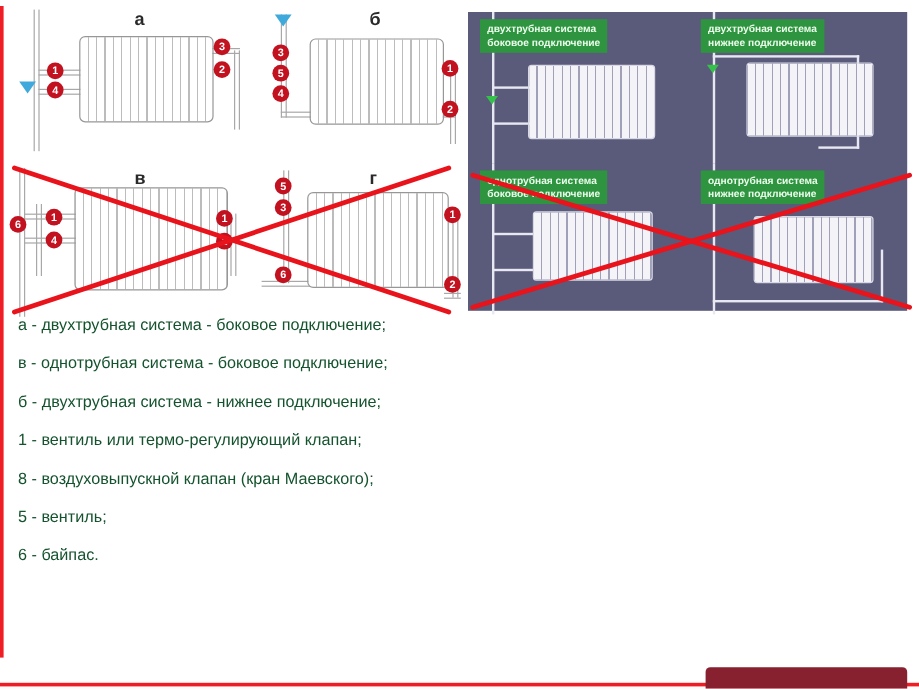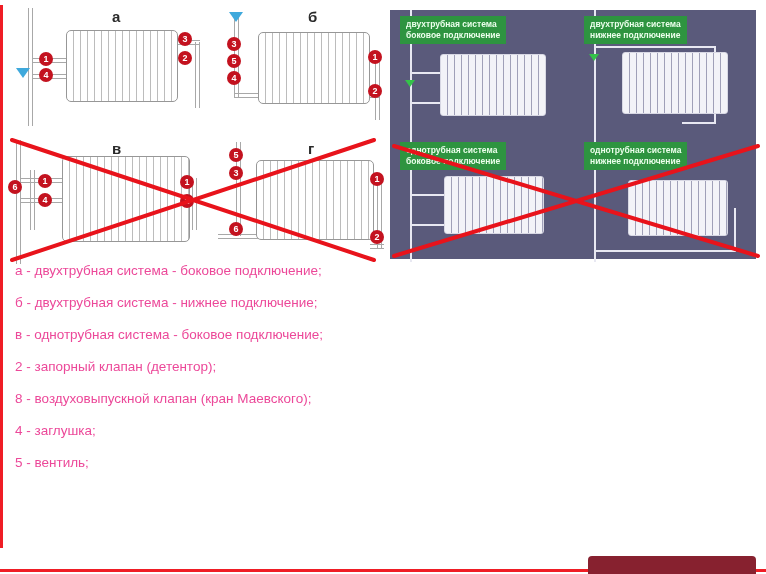--- a/index.html
+++ b/index.html
@@ -39,21 +39,21 @@
   .ppipe-h { position: absolute; height: 2px; background: #e8e8f2; }
   .ppipe-v { position: absolute; width: 2px; background: #e8e8f2; }
   .tri-green {
     position: absolute; width: 0; height: 0;
     border-left: 5px solid transparent; border-right: 5px solid transparent;
     border-top: 7px solid #35c24a; z-index: 2;
   }
   .cross { position: absolute; left: 0; top: 0; pointer-events: none; z-index: 4; }
   .cross line { stroke: #e8131b; stroke-width: 4; stroke-linecap: round; }
   .legend { position: absolute; left: 15px; top: 264px; width: 640px; }
-  .legend p { margin: 0 0 18px 0; font-size: 13.5px; line-height: 14px; color: #ec4899; }
+  .legend p { margin: 0 0 18px 0; font-size: 13.5px; line-height: 14px; color: #14532d; }
   .redline-left { position: absolute; left: 0; top: 5px; width: 3px; height: 543px; background: #ef1d25; z-index: 6; }
   .redline-bottom { position: absolute; left: 0; top: 569px; width: 766px; height: 3px; background: #ef1d25; z-index: 6; }
   .cta {
     position: absolute; left: 588px; top: 556px; width: 168px; height: 24px;
     background: #87212f; border: none; border-radius: 4px; z-index: 7; cursor: pointer;
   }
 </style>
 </head>
 <body>
 
@@ -162,26 +162,26 @@
 
   <svg class="cross" width="766" height="574" viewBox="0 0 766 574">
     <line x1="12" y1="140" x2="374" y2="260"></line>
     <line x1="374" y1="140" x2="12" y2="260"></line>
     <line x1="394" y1="146" x2="758" y2="256"></line>
     <line x1="758" y1="146" x2="394" y2="256"></line>
   </svg>
 
   <div class="legend">
     <p>а - двухтрубная система - боковое подключение;</p>
+    <p>в - однотрубная система - боковое подключение;</p>
     <p>б - двухтрубная система - нижнее подключение;</p>
-    <p>в - однотрубная система - боковое подключение;</p>
-    <p>2 - запорный клапан (детентор);</p>
+    <p>1 - вентиль или термо-регулирующий клапан;</p>
     <p>8 - воздуховыпускной клапан (кран Маевского);</p>
-    <p>4 - заглушка;</p>
     <p>5 - вентиль;</p>
+    <p>6 - байпас.</p>
   </div>
 
   <div class="redline-left"></div>
   <div class="redline-bottom"></div>
 
   <button class="cta"></button>
 
 </div>
 
 </body></html>

